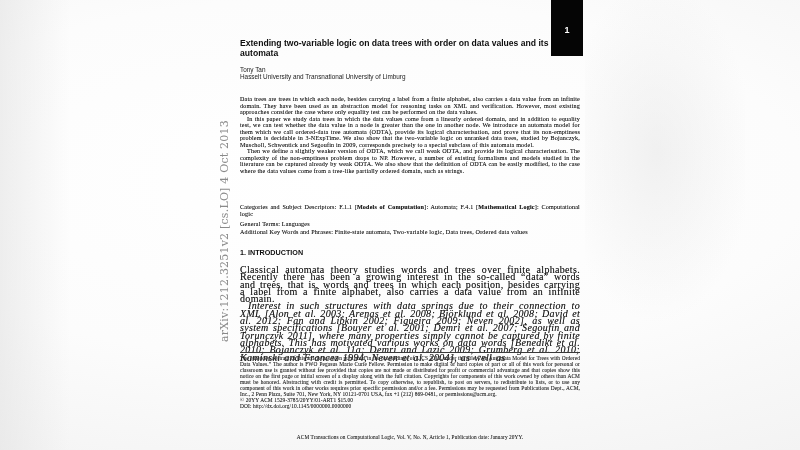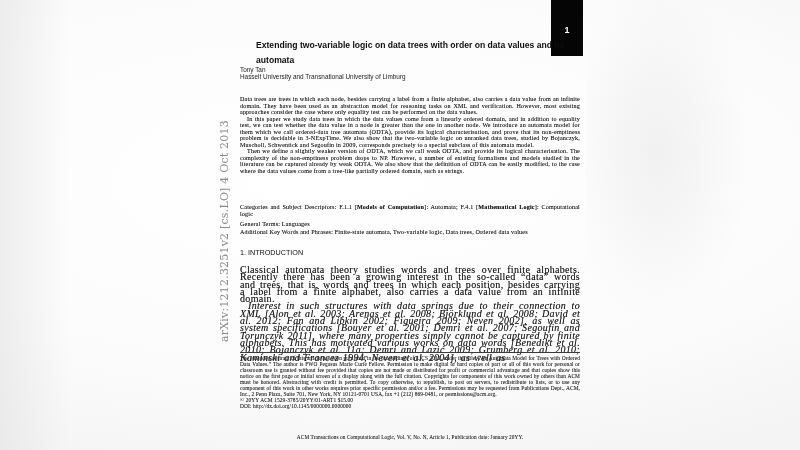--- a/index.html
+++ b/index.html
@@ -39,23 +39,22 @@
   .pagenum-box span{
     color:#ffffff;font-family:"Liberation Sans", sans-serif;
     font-weight:bold;font-size:9px;margin-top:4px;
   }
 
   .blk{position:absolute;left:240px;width:340px;}
 
   .title{
     top:38px;
     font-family:"Liberation Sans", sans-serif;
-    font-weight:bold;font-size:8.6px;line-height:15px;
+    font-weight:bold;font-size:8.6px;line-height:10px;
     color:#0e0e0e;
-    margin-left:16px;
   }
   .authors{
     top:66px;
     font-family:"Liberation Sans", sans-serif;
     font-size:6.4px;line-height:7.2px;color:#222;
   }
 
   .serif-sm{
     font-size:6.1px;line-height:6.55px;
     text-align:justify;
@@ -68,21 +67,21 @@
   .abstract p.indent{text-indent:7px;}
 
   .categories{top:204px;}
   .general-terms{top:221px;}
   .keywords{top:229px;}
   .meta-bold{font-weight:bold;}
 
   .section-heading{
     top:248px;
     font-family:"Liberation Sans", sans-serif;
-    font-weight:normal;font-size:7.2px;color:#0e0e0e;
+    font-weight:bold;font-size:7.2px;color:#0e0e0e;
   }
   .intro{
     top:266px;
     font-size:10px;line-height:7.3px;
     text-align:justify;
     letter-spacing:.32px;word-spacing:1px;
     color:#171717;
     text-shadow:0 0 .35px rgba(25,25,25,.5);
   }
   .intro p{margin:0;}

